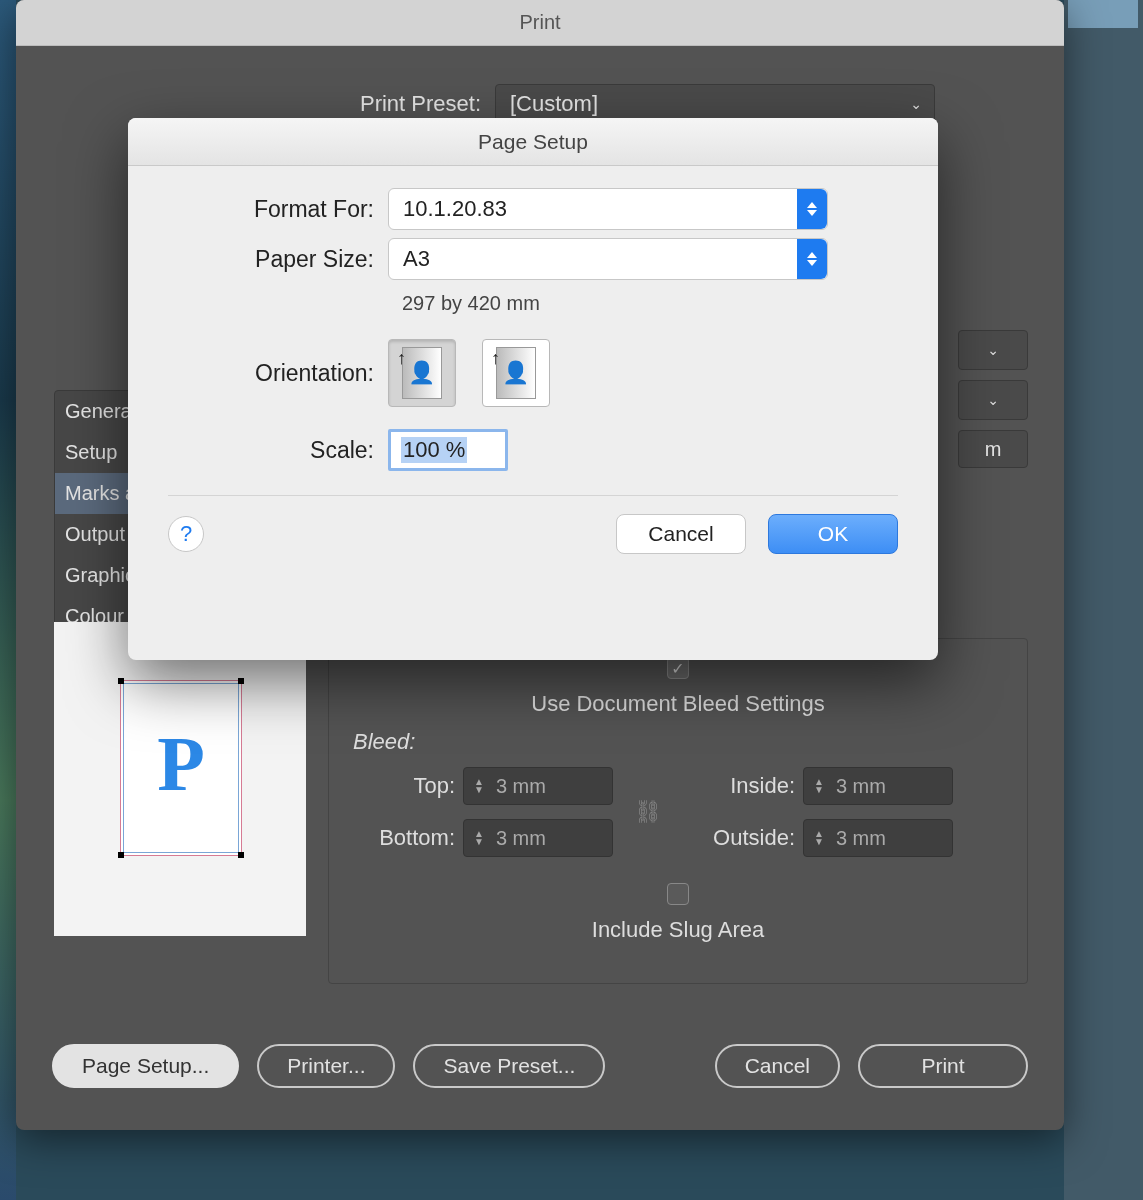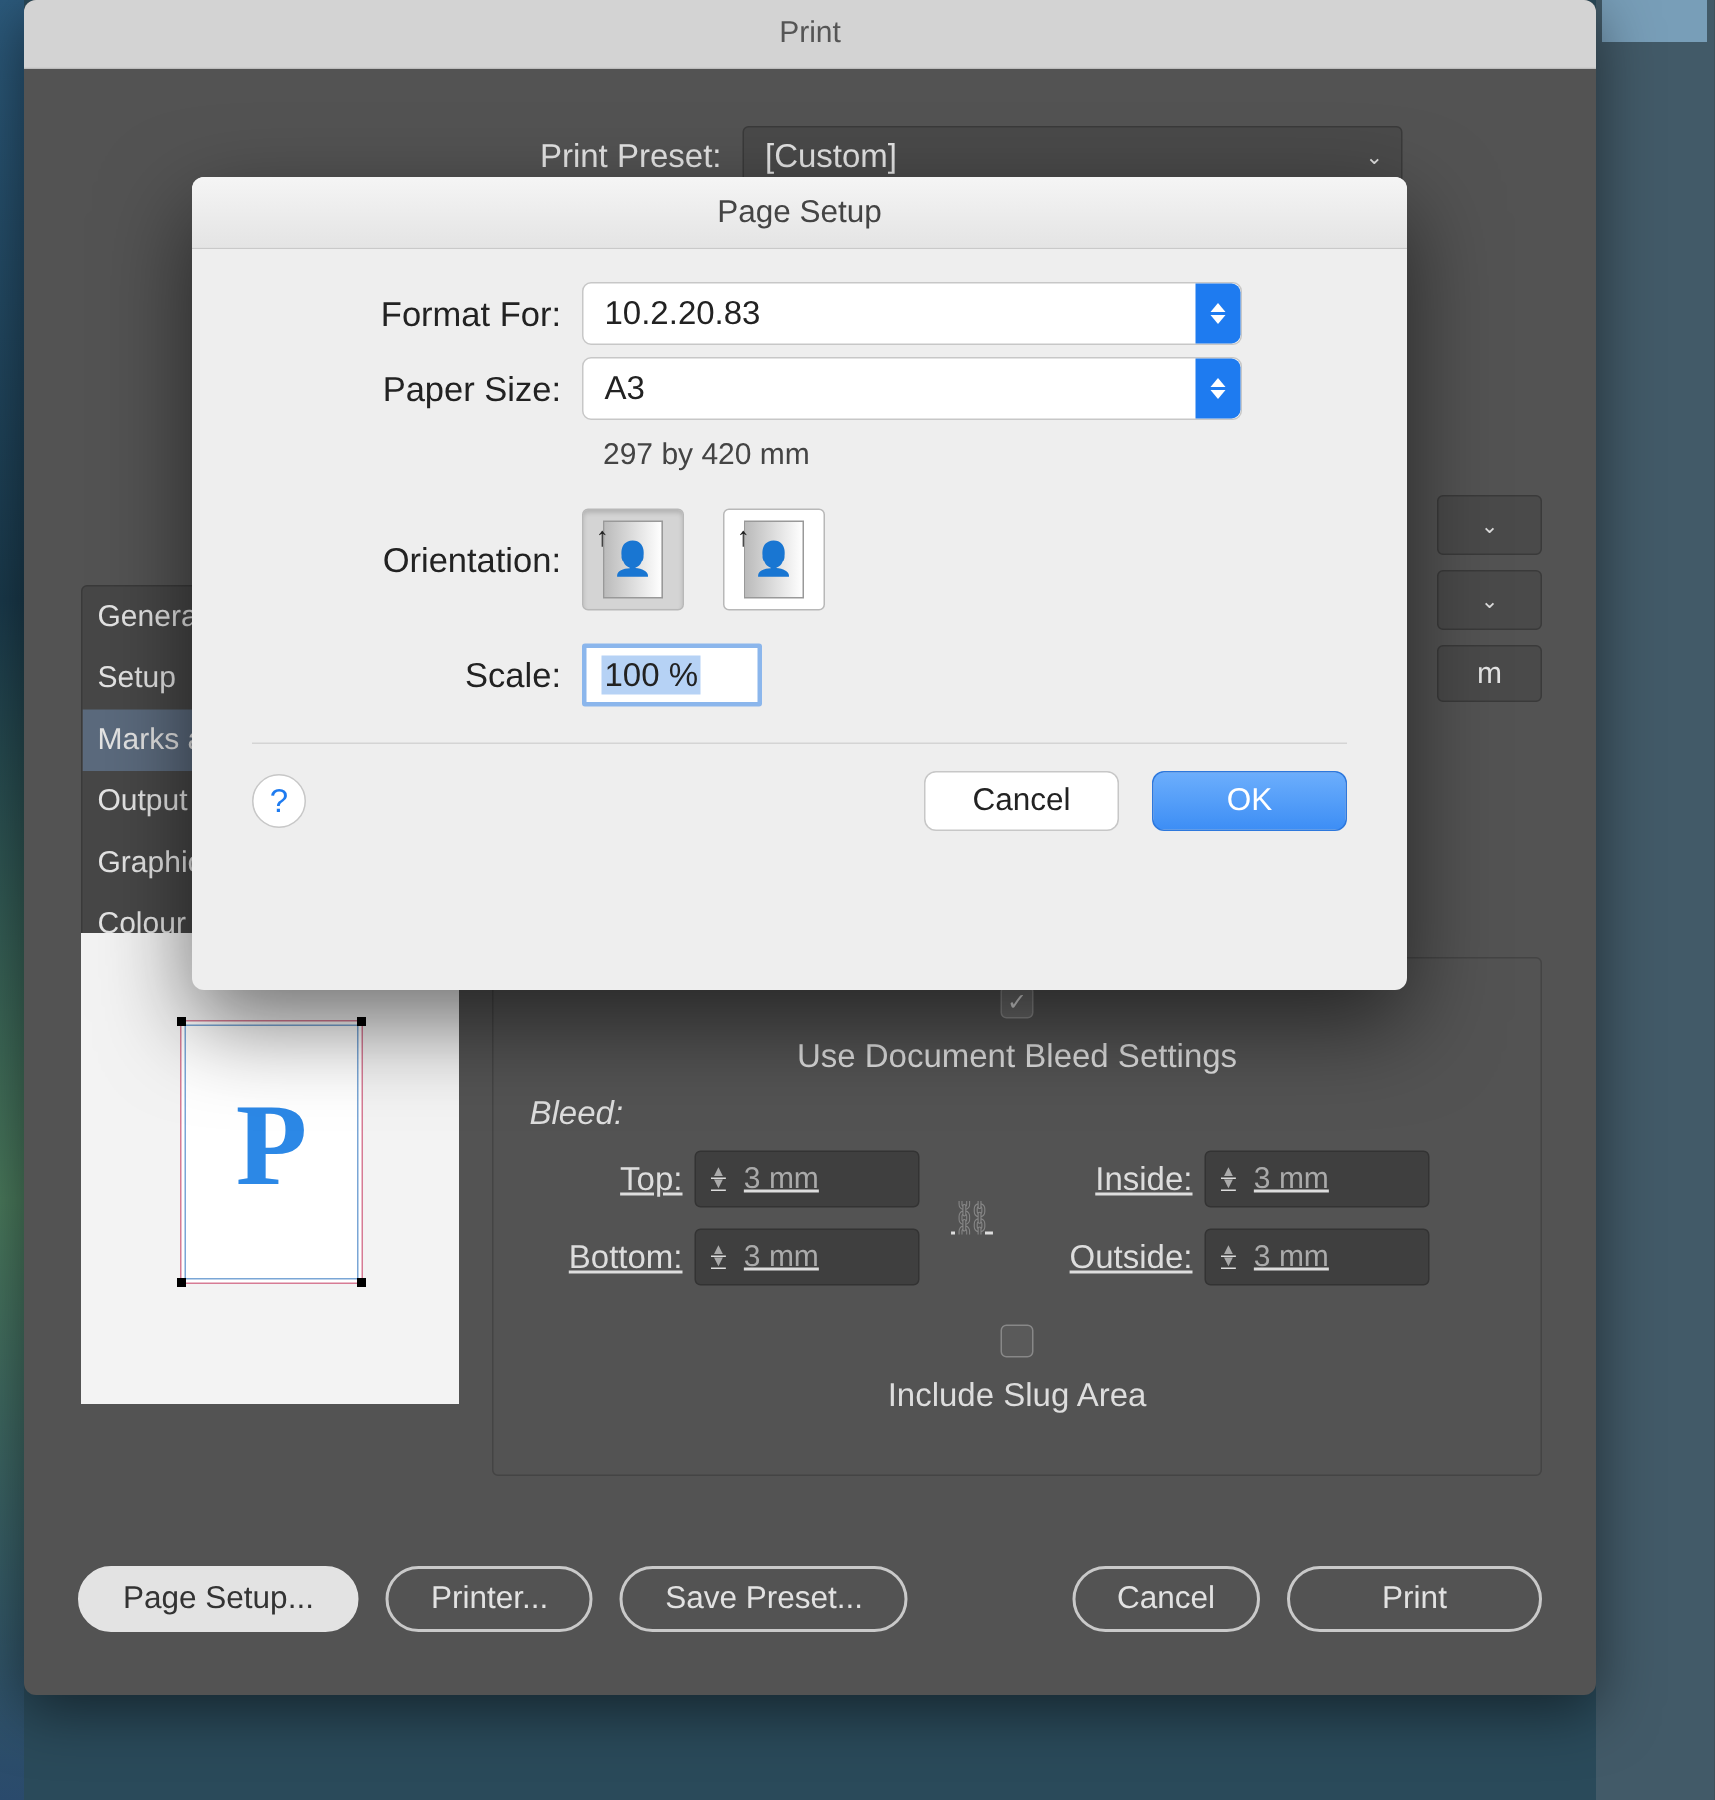--- a/index.html
+++ b/index.html
@@ -60,21 +60,21 @@
   .preview-P{ position:absolute; left:50%; top:50%; transform:translate(-50%,-55%); font-family: Georgia, "Times New Roman", serif; font-weight:bold; font-size:78px; color:#2c88e6;}
 
   .bleed-panel{
     position:absolute; left:312px; top:638px; right:36px; padding:18px 24px 28px 24px;
     border:1px solid #444; border-radius:4px; background:#535353; color:#ddd; font-size:22px;
   }
   .chk-row{ display:flex; align-items:center; gap:12px; margin-bottom:12px;flex-direction:column;}
   .chk{ width:22px;height:22px;border:1px solid #888;border-radius:4px;display:flex;align-items:center;justify-content:center;background:#5a5a5a;}
   .chk.checked{ background:#6a6a6a;}
   .chk.checked::after{content:"✓"; color:#ddd; font-size:16px;}
-  .bleed-grid{ display:grid; grid-template-columns: 110px 150px 70px 120px 150px; row-gap:14px; align-items:center;text-decoration:underline;}
+  .bleed-grid{ display:grid; grid-template-columns: 110px 150px 70px 120px 150px; row-gap:14px; align-items:center;}
   .bleed-grid .lab{ text-align:right; padding-right:8px; color:#ddd;}
   .link-icon{ grid-row: span 2; display:flex;align-items:center;justify-content:center;color:#888; font-size:22px;}
 
   .footer-buttons{
     position:absolute; left:0; right:0; bottom:42px; display:flex; align-items:center; gap:18px;
     padding:0 36px;
   }
   .pill-btn{
     height:44px; padding:0 28px; border-radius:22px; border:2px solid #c9c9c9; color:#e2e2e2;
     background:transparent; font-size:21px; display:flex;align-items:center;justify-content:center;
@@ -236,21 +236,21 @@
     <div class="pill-btn" style="min-width:170px">Print</div>
   </div>
 </div>
 
 <div class="modal">
   <div class="modal-titlebar">Page Setup</div>
   <div class="modal-body">
     <div class="form-row">
       <div class="flab">Format For:</div>
       <div class="mac-select">
-        <span>10.2.20.83</span>
+        <span>10.1.20.83</span>
         <div class="end"></div>
       </div>
     </div>
 
     <div class="form-row">
       <div class="flab">Paper Size:</div>
       <div class="mac-select">
         <span>A3</span>
         <div class="end"></div>
       </div>

